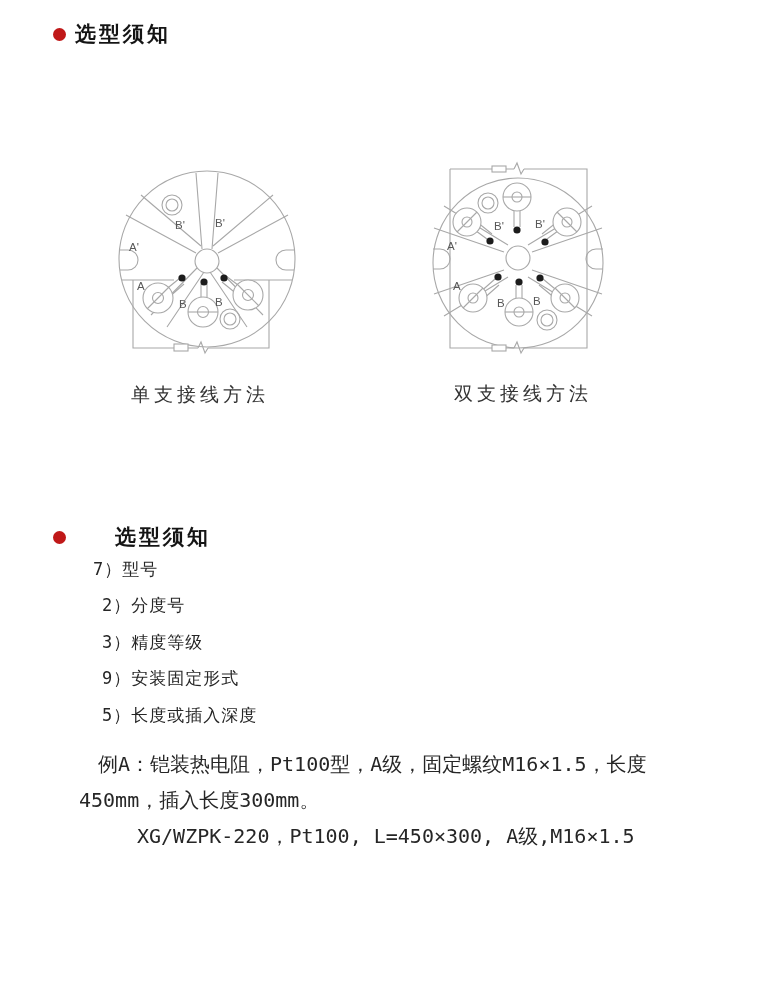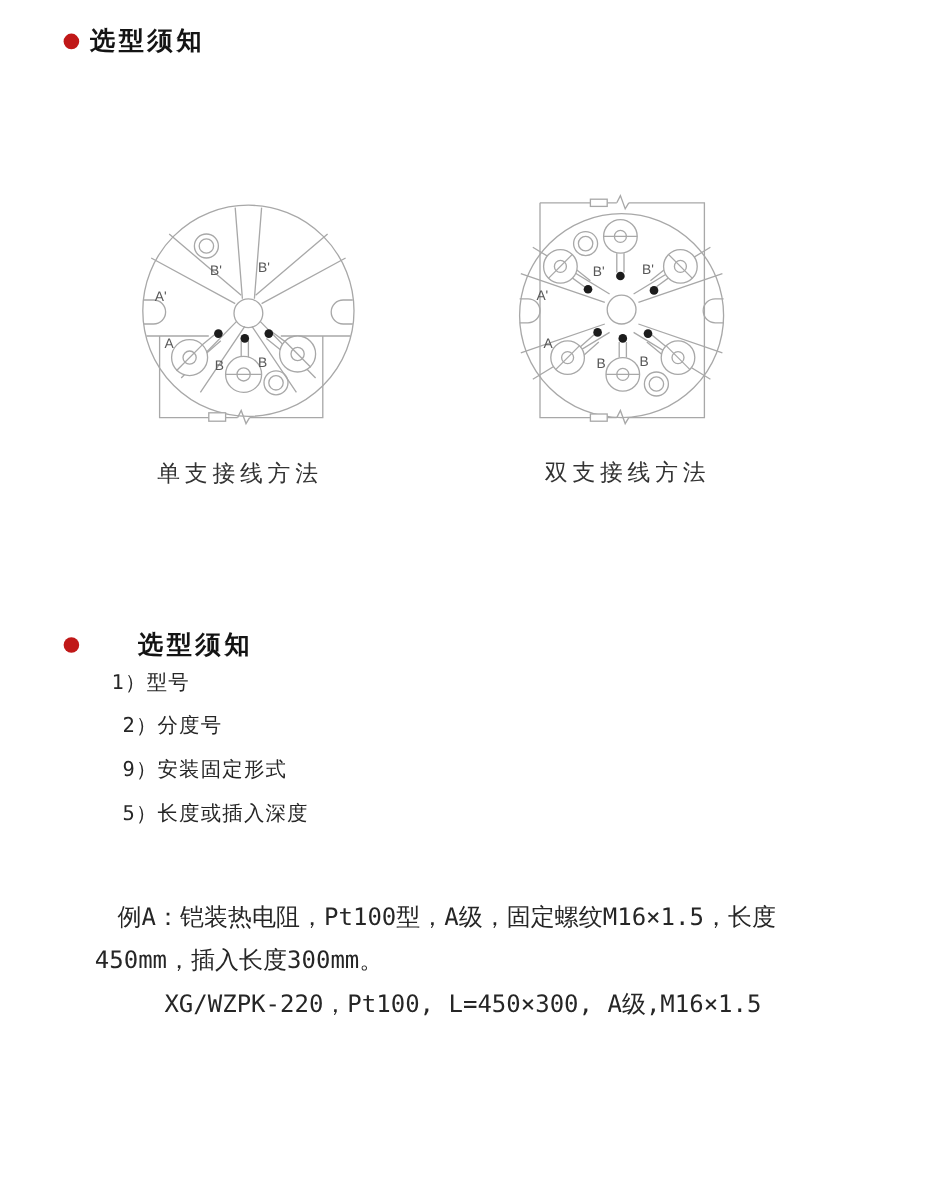--- a/index.html
+++ b/index.html
@@ -192,22 +192,23 @@
 
   <div class="caption" style="left:105px; top:382px;">单支接线方法</div>
   <div class="caption" style="left:428px; top:381px;">双支接线方法</div>
 
   <div class="sec-head" style="left:53px; top:523px;gap:40px;">
     <span class="bullet" style="background-color: rgb(192, 24, 24);"></span>
     <span class="sec-title">选型须知</span>
   </div>
 
   <div class="sel-list">
-    <div class="li">1）型号</div>
+    <div class="li">7）型号</div>
     <div class="li">2）分度号</div>
+    <div class="li">3）精度等级</div>
     <div class="li">9）安装固定形式</div>
     <div class="li">5）长度或插入深度</div>
   </div>
 
   <div class="ex-line" style="left:98px; top:751px;">例A：铠装热电阻，Pt100型，A级，固定螺纹M16×1.5，长度</div>
   <div class="ex-line" style="left:79px; top:787px;">450mm，插入长度300mm。</div>
   <div class="ex-line" style="left:137px; top:823px;text-align:right;">XG/WZPK-220，Pt100, L=450×300, A级,M16×1.5</div>
 
 </div>
 

